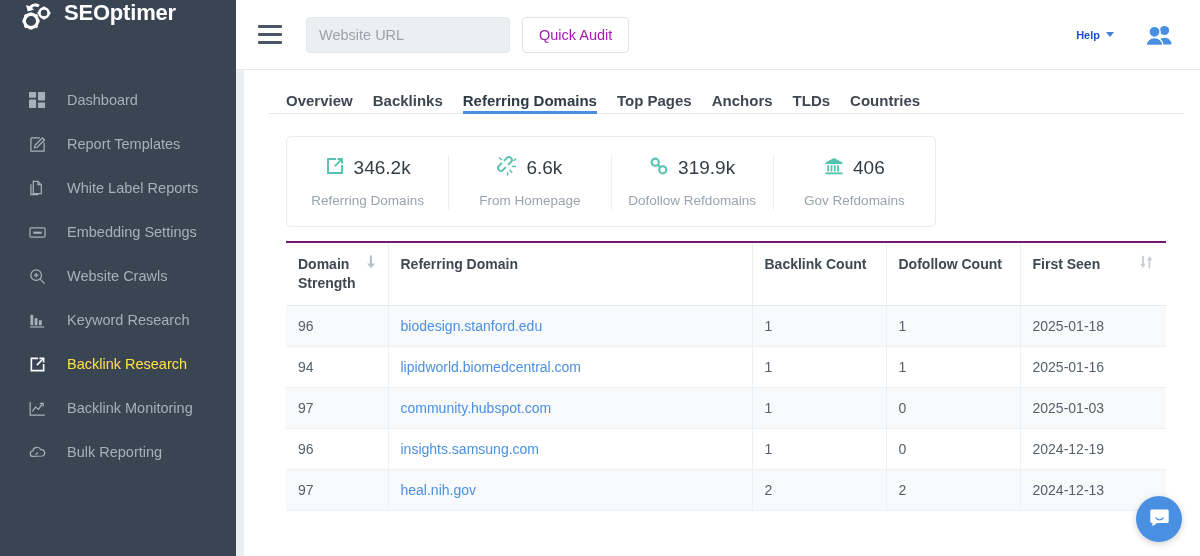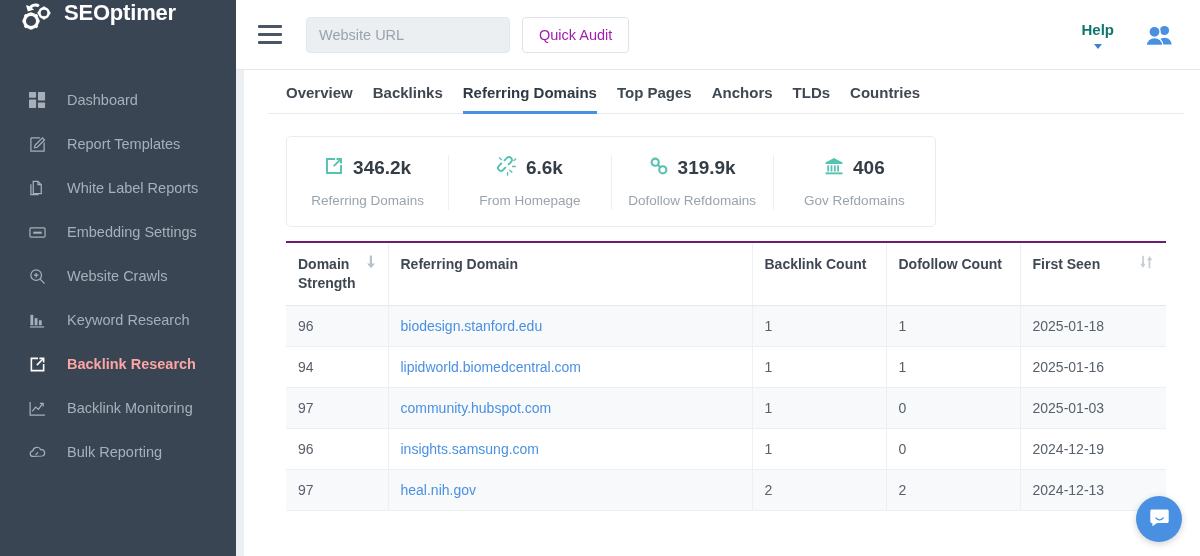--- a/index.html
+++ b/index.html
@@ -48,21 +48,21 @@
     padding-left: 28px;
     gap: 20px;
     color: #a7b0ba;
     font-size: 14.5px;
     cursor: pointer;
   }
   .nav-item .nav-ico {
     width: 19px; height: 19px; flex: 0 0 19px;
     display: flex; align-items: center; justify-content: center;
   }
-  .nav-item.active { color: #fca5a5; font-weight: bold; text-align: center; }
+  .nav-item.active { color: #fde047; font-weight: normal; text-align: center; }
   .nav-item.active .nav-ico svg { stroke: #ffffff; }
 
   
   .right {
     flex: 1 1 auto;
     display: flex;
     flex-direction: column;
     height: 556px;
     background: #eceff1;
     position: relative;
@@ -105,27 +105,26 @@
     background: #ffffff;
     border: 1px solid #dfe3e7;
     border-radius: 4px;
     font-size: 14.5px;
     color: #a21caf;
     font-family: "Liberation Sans", sans-serif;
     cursor: pointer;
   }
   .topbar-spacer { flex: 1 1 auto; }
   .help-link {
-    color: #0f766e;
-    font-size: 15px;
+    color: #1d4ed8;
+    font-size: 11px;
     font-weight: bold;
     cursor: pointer;
     display: flex; align-items: center; gap: 6px;
     margin-right: 30px;
-    flex-direction: column;
   }
   .caret {
     width: 0; height: 0;
     border-left: 4.5px solid transparent;
     border-right: 4.5px solid transparent;
     border-top: 5px solid #3b82d6;
   }
   .users-icon { cursor: pointer; display: flex; }
 
   
@@ -143,21 +142,21 @@
     padding: 0 24px;
     height: 44px;
     border-bottom: 1px solid #e8ebee;
     margin: 0 16px 0 24px;
     padding-left: 18px;
   }
   .tab {
     font-size: 15px;
     color: #3f4852;
     font-weight: bold;
-    padding-bottom: 10px;
+    padding-bottom: 2px;
     cursor: pointer;
     border-bottom: 3px solid transparent;
     margin-bottom: -1px;
   }
   .tab.active { color: #2f3a45; border-bottom-color: #4a90e2; }
 
   .panel { padding: 22px 24px 0 42px; }
   .stat-card {
     border: 1px solid #e9ecef;
     border-radius: 5px;
@@ -171,21 +170,21 @@
     border-right: 1px solid #edf0f2;
     padding: 0 6px;
   }
   .stat:last-child { border-right: none; }
   .stat-top {
     display: flex; align-items: center; justify-content: center;
     gap: 9px;
     margin-bottom: 10px;
     height: 26px;
   }
-  .stat-val { font-size: 19px; font-weight: bold; color: #343d46; }
+  .stat-val { font-size: 19px; font-weight: normal; color: #343d46; }
   .stat-label {
     font-size: 13.5px;
     color: #9aa3ad;
     line-height: 19px;
   }
 
   
   .tbl-controls {
     display: flex;
     align-items: center;

